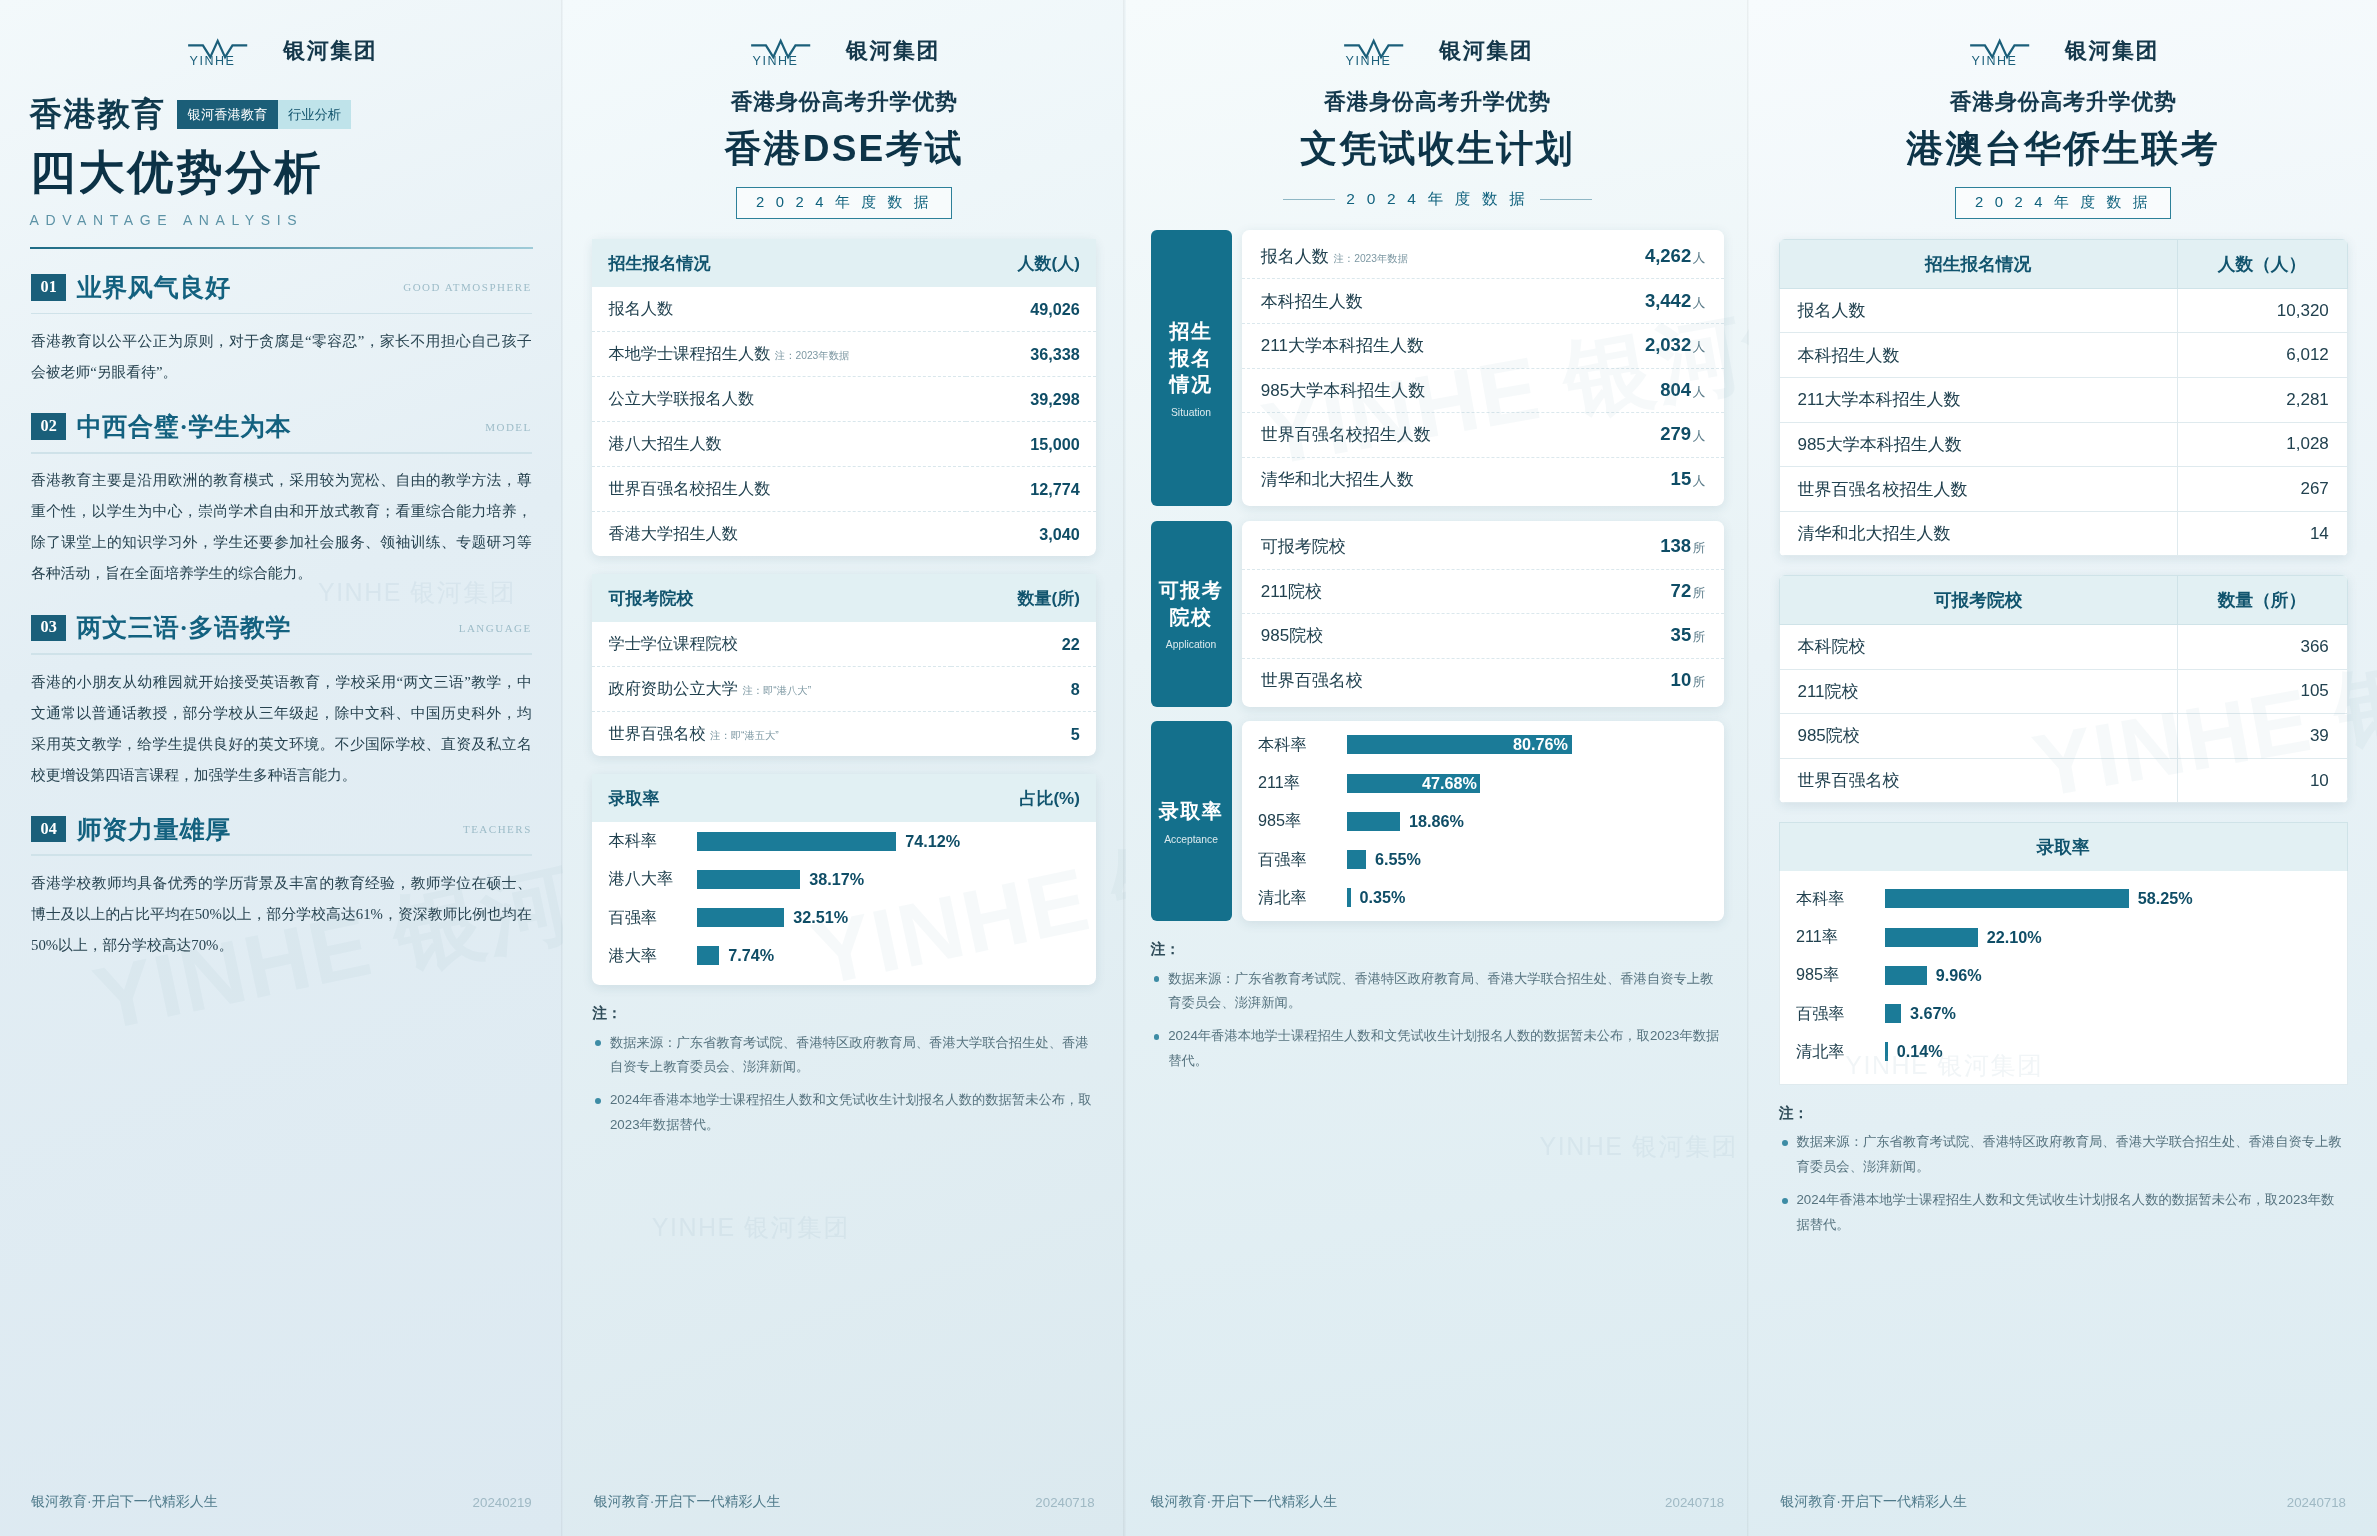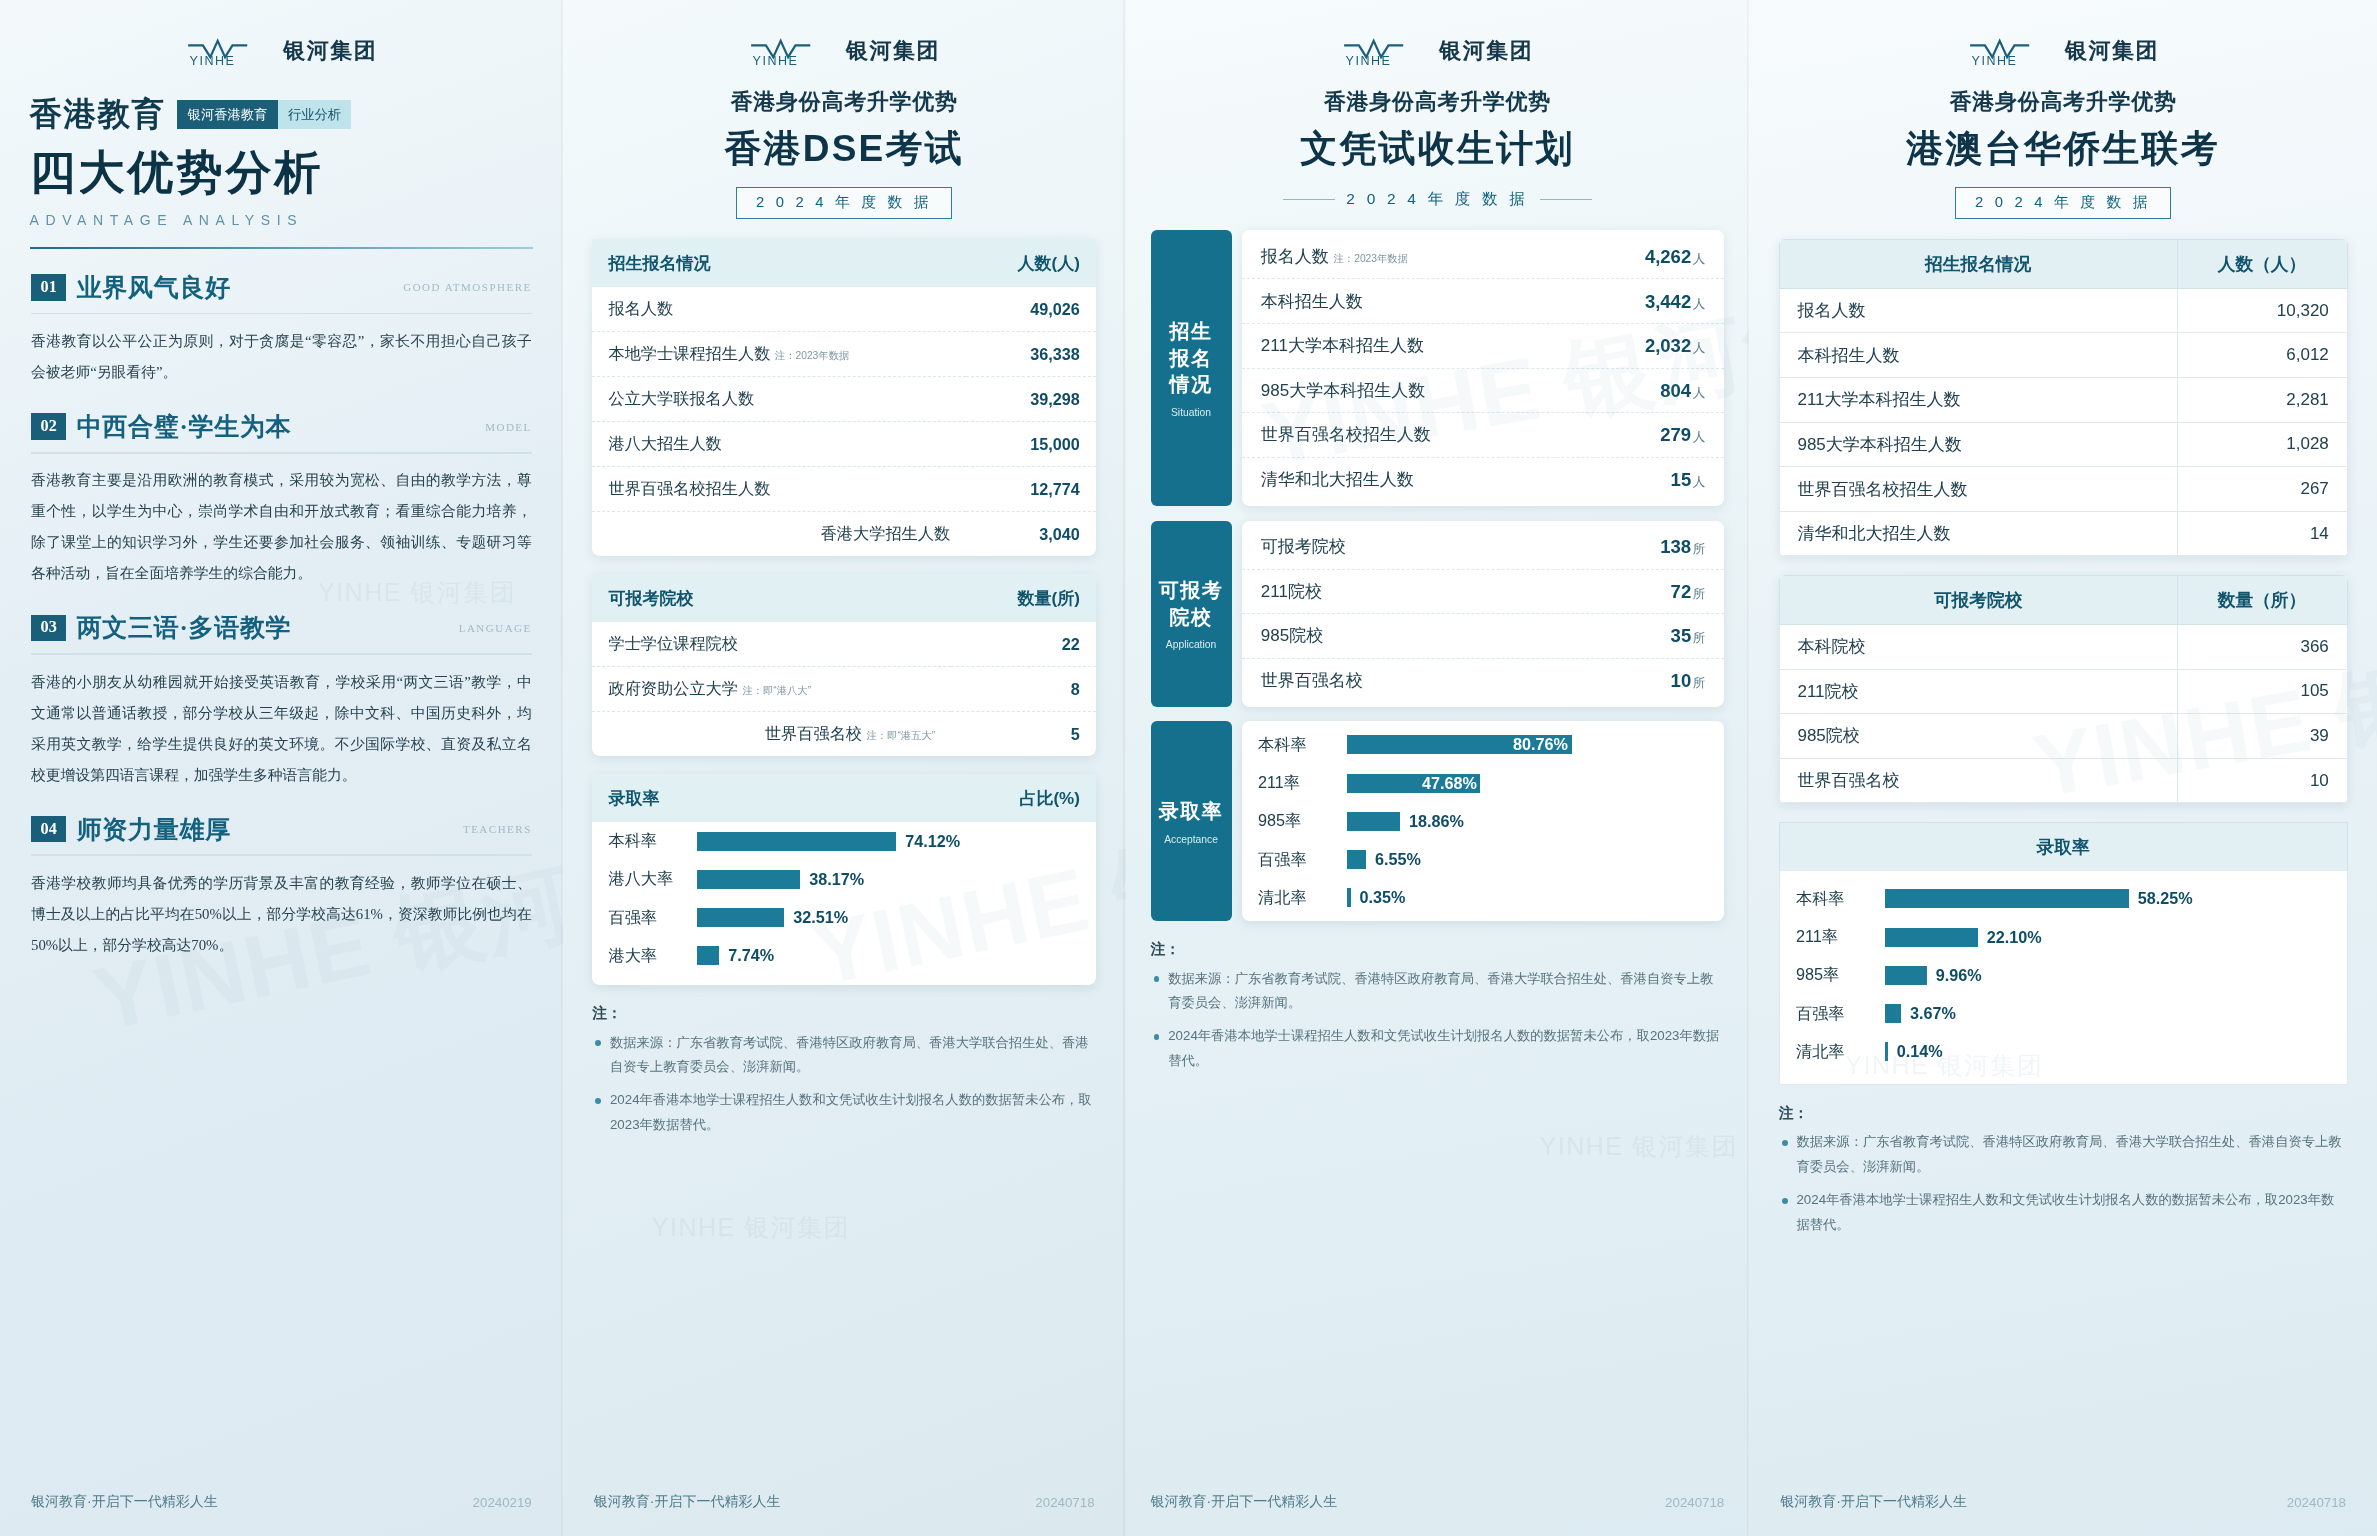--- a/index.html
+++ b/index.html
@@ -57,21 +57,21 @@
   .footer { position:absolute; bottom:25px; left:0; width:100%; padding: 0 31px; display:flex; justify-content:space-between; align-items:center; color:#4f7a8a; font-size:14px;}
   .footer .date { color:#9fb9c4; font-size:13.3px; }
 
   
   .card { background:#fff; border-radius:7.4px; box-shadow:0 2.2px 10.3px rgba(30,80,100,0.10); }
   .tbl { width:100%; border-collapse:collapse; }
   .tbl th { background:#e1f0f3; color:#11546e; font-size:17px; font-weight:bold; padding:12.6px 16.2px; text-align:left; }
   .tbl th.r { text-align:right; }
   .tbl td { font-size:16.2px; color:#21414f; padding:11px 16.2px; border-bottom:0.7px dashed #d9e7ec; }
   .tbl td.v { text-align:right; font-weight:bold; color:#0f4d66; }
-  .tbl tr:last-child td { border-bottom:none;text-align:right; }
+  .tbl tr:last-child td { border-bottom:none; }
   .note-inline { font-size:10.3px; color:#7d98a3; font-weight:normal; }
   .tbl-note { font-size:11.8px; color:#6d8d99; padding:8.9px 16.2px 13.3px 16.2px; text-align:right; }
 
   
   .barrow { display:flex; align-items:center; padding:8.1px 16.2px; }
   .barlbl { width:89px; font-size:16.2px; color:#21414f; }
   .bar { height:19px; background:#1b7b98; }
   .barval { font-size:16.2px; font-weight:bold; color:#0f4d66; margin-left:8.9px; }
 
   
@@ -80,21 +80,21 @@
   .notes ul { list-style:none; }
   .notes li { position:relative; font-size:13.3px; line-height:24.4px; color:#56737f; padding-left:17.7px; margin-bottom:8.9px; }
   .notes li:before { content:""; position:absolute; left:3px; top:9.6px; width:5.9px; height:5.9px; border-radius:50%; background:#3d8ca5; }
 
   
   .grp { display:flex; gap:10.3px; margin-bottom:14.8px; }
   .grp-label { width:81px; background:#14708c; color:#fff; border-radius:5.9px; display:flex; flex-direction:column; align-items:center; justify-content:center; padding:13.3px 0; }
   .grp-label .zh { font-size:20px; font-weight:bold; line-height:26.6px; text-align:center; letter-spacing:1.5px;}
   .grp-label .en { font-size:10.3px; opacity:.85; margin-top:8.9px; }
   .grp-card { flex:1; background:#fff; border-radius:7.4px; box-shadow:0 2.2px 10.3px rgba(30,80,100,0.10); padding:4.4px 0; }
-  .rowline { display:flex; align-items:flex-end; padding:10.3px 19px; border-bottom:0.7px dashed #dbe8ed;gap:9px; }
+  .rowline { display:flex; align-items:flex-start; padding:10.3px 19px; border-bottom:0.7px dashed #dbe8ed;gap:9px; }
   .rowline:last-child { border-bottom:none; }
   .rowline .lb { font-size:17px; color:#21414f; }
   .rowline .vv { margin-left:auto; font-size:18.5px; font-weight:bold; color:#0f4d66; }
   .rowline .vv small { font-size:12.6px; font-weight:normal; color:#5b7c8a; margin-left:1.5px;}
 
   
   .btbl { width:100%; border-collapse:collapse; background:#fff; border-radius:5.9px; overflow:hidden; box-shadow:0 2.2px 10.3px rgba(30,80,100,0.10);}
   .btbl th { background:#e2f0f3; color:#11546e; font-size:17.7px; font-weight:bold; padding:11.8px 17.7px; border:0.7px solid #cfe3e8;}
   .btbl td { font-size:17px; color:#21414f; padding:10.3px 17.7px; border:0.7px solid #dfeaee; }
   .btbl td.r { text-align:right; }

